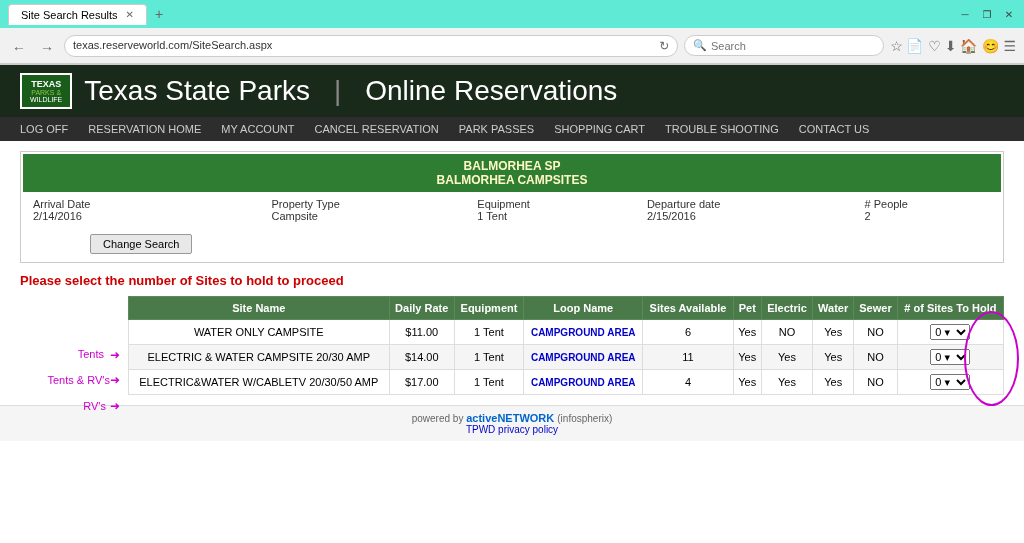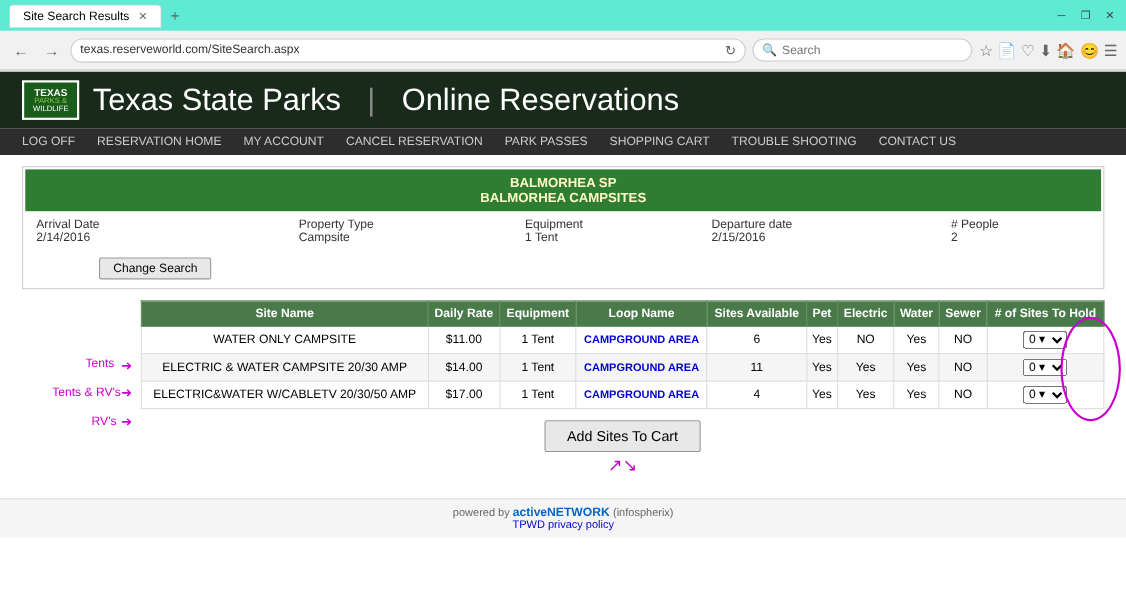--- a/index.html
+++ b/index.html
@@ -173,20 +173,21 @@
         </td>
       </tr>
       <tr>
         <td colspan="5" class="change-btn">
           <button>Change Search</button>
         </td>
       </tr>
     </tbody>
       </table>
 
+    <div class="instruction">Please select the number of Sites to hold to proceed</div>
 
     <div class="content-wrapper" style="position:relative; display:flex; align-items:flex-start;">
 
       <div style="width:100px; position:relative; margin-right:8px; margin-top:30px;">
         <div style="position:absolute; top:22px; right:0; display:flex; gap:6px;">
           <span style="color:#cc00cc; font-size:11px;">Tents</span>
           <span style="color:#cc00cc;">➜</span>
         </div>
         <div style="position:absolute; top:47px; right:0; display:flex; align-items:center; gap:0;">
           <span style="color:#cc00cc; font-size:11px;">Tents &amp; RV's</span>
@@ -268,27 +269,20 @@
         <option value="0">0 ▾</option>
         <option value="1">1</option>
         <option value="2">2</option>
         <option value="3">3</option>
       </select>
     </td>
   </tr>
             </tbody>
         </table>
 
-        <div class="cart-section">
-          <button class="cart-btn">Add Sites To Cart</button>
-          
-          <div style="color:#cc00cc; font-size:16px; margin-top:2px;">
-            <span>↗↘</span>
-          </div>
-        </div>
 
         <div style="position:absolute; top:15px; right:-15px; width:55px; height:95px; border:2px solid #cc00cc; border-radius:50%; pointer-events:none;"></div>
       </div>
     </div>
   </div>
 
   <div class="footer">
     <span>powered by</span>
     <span class="active-logo"> <b>active</b>NETWORK </span>
     <span>(infospherix)</span>

